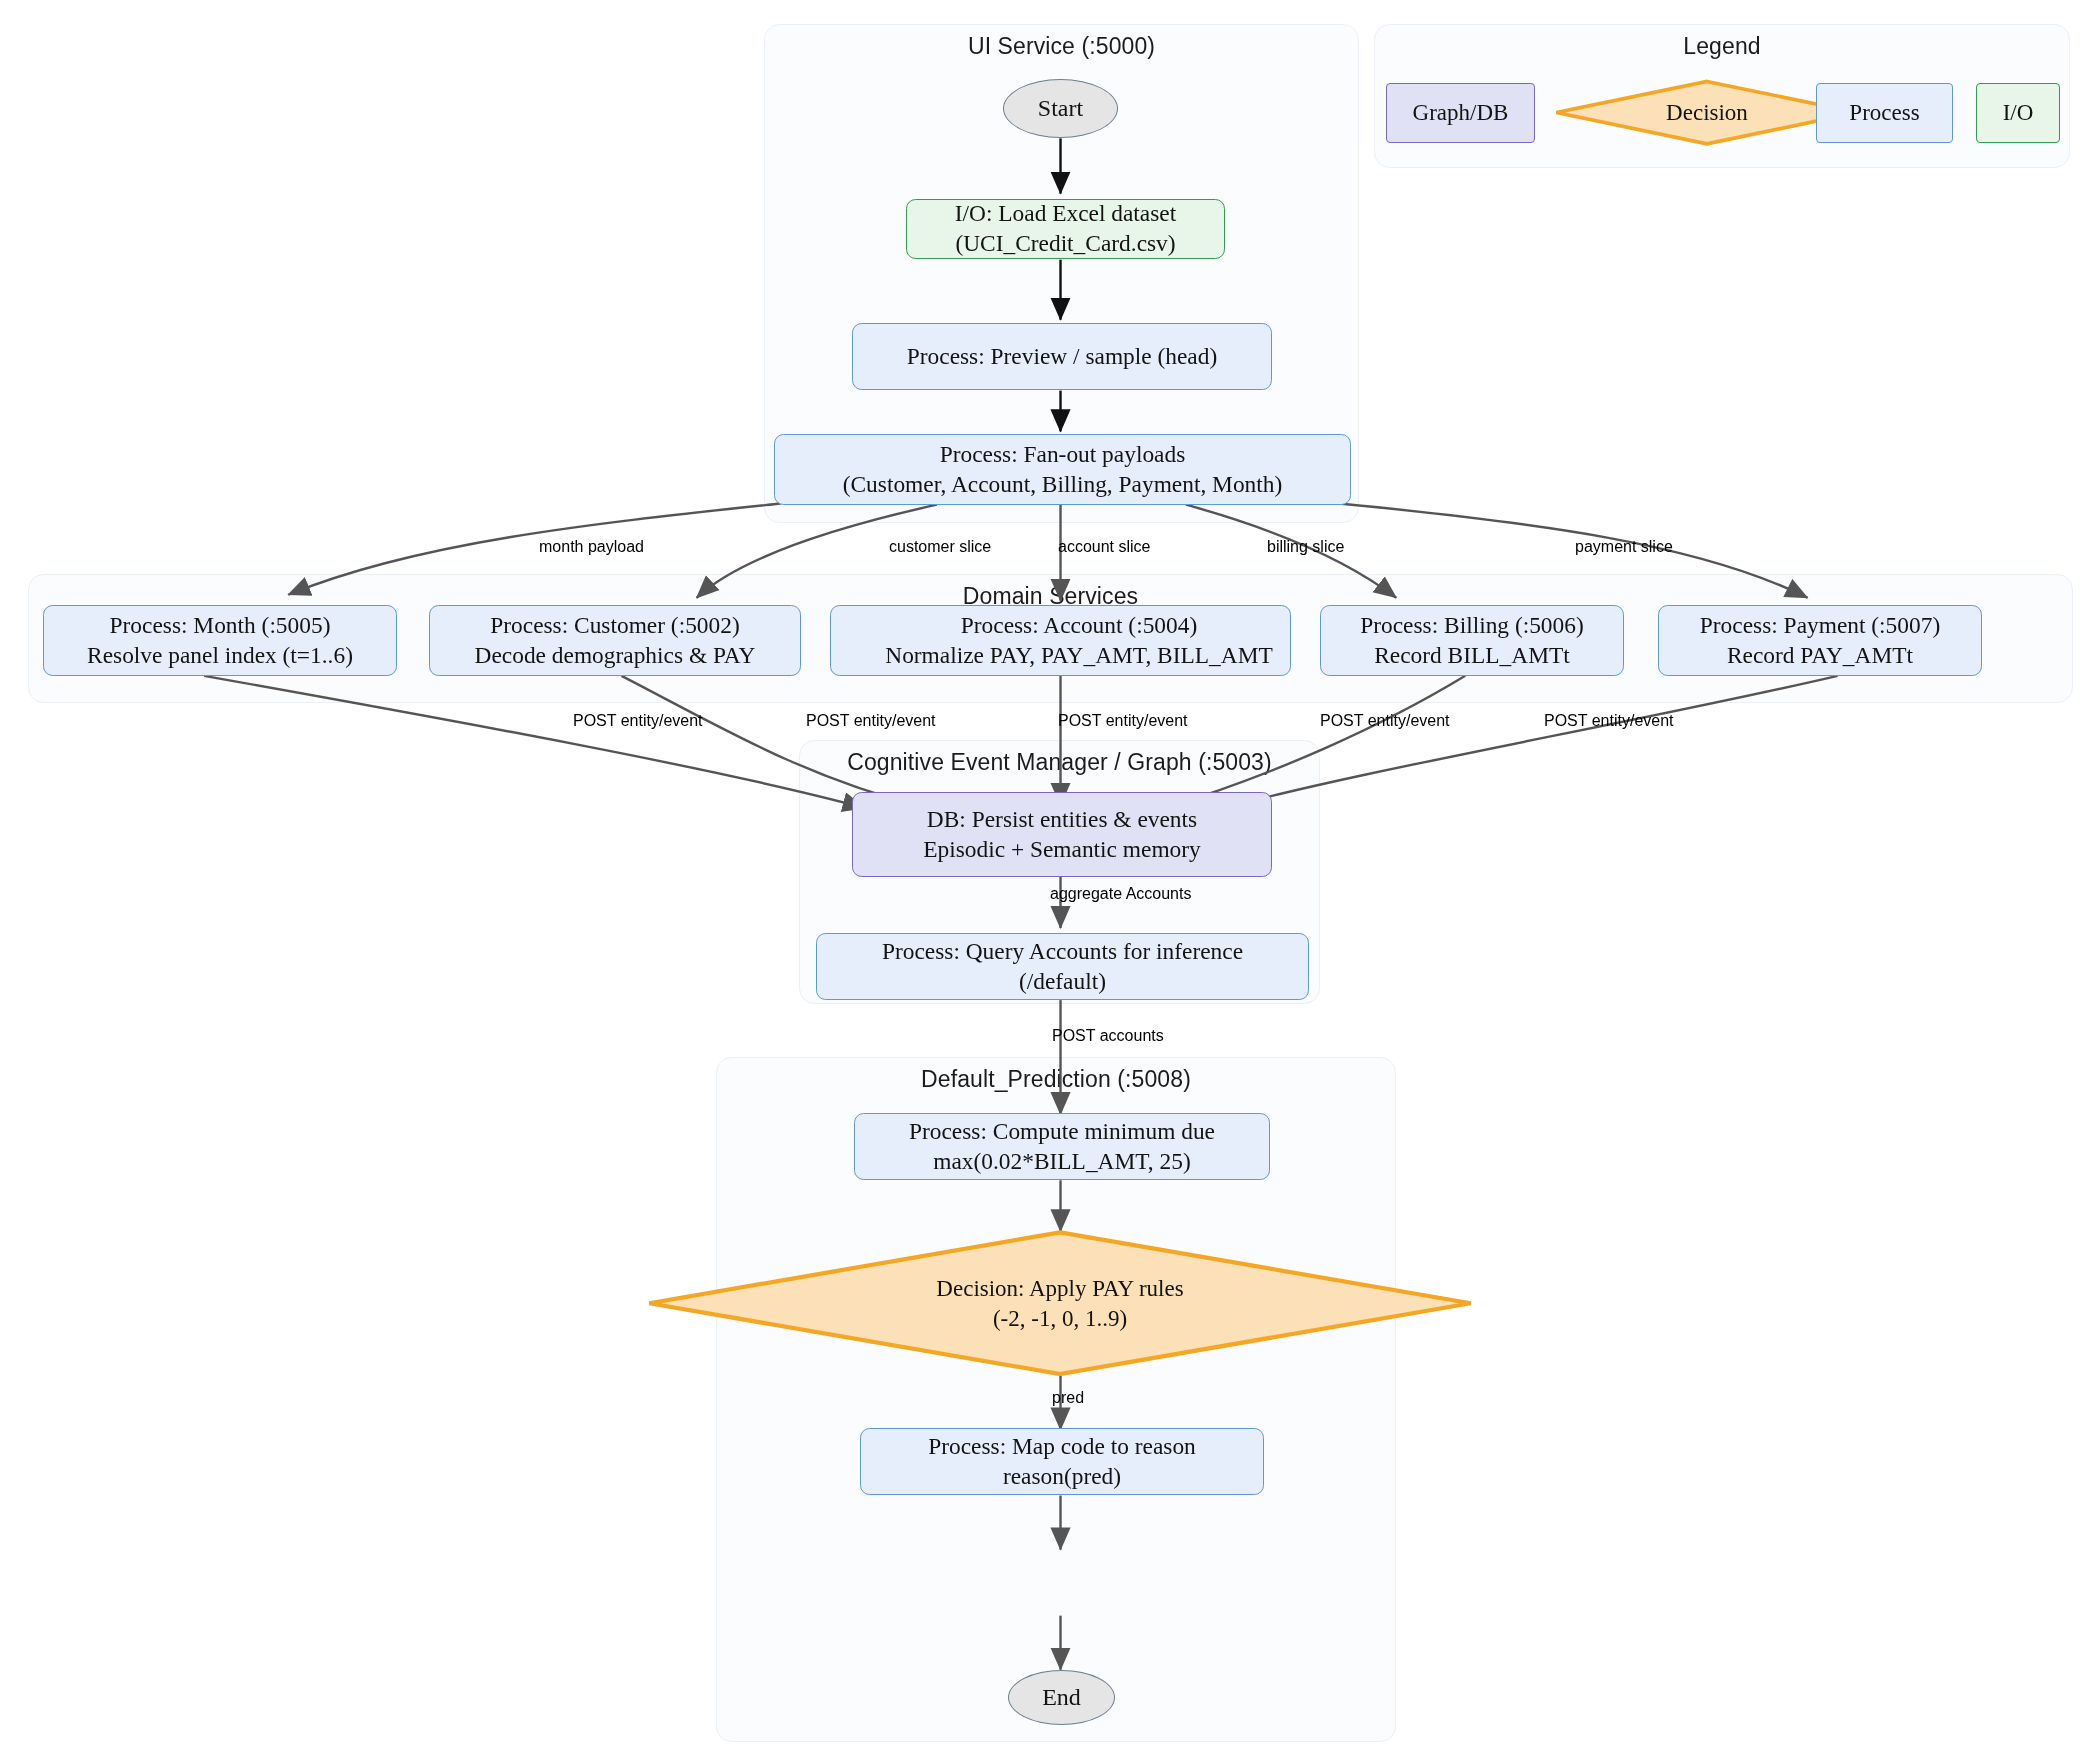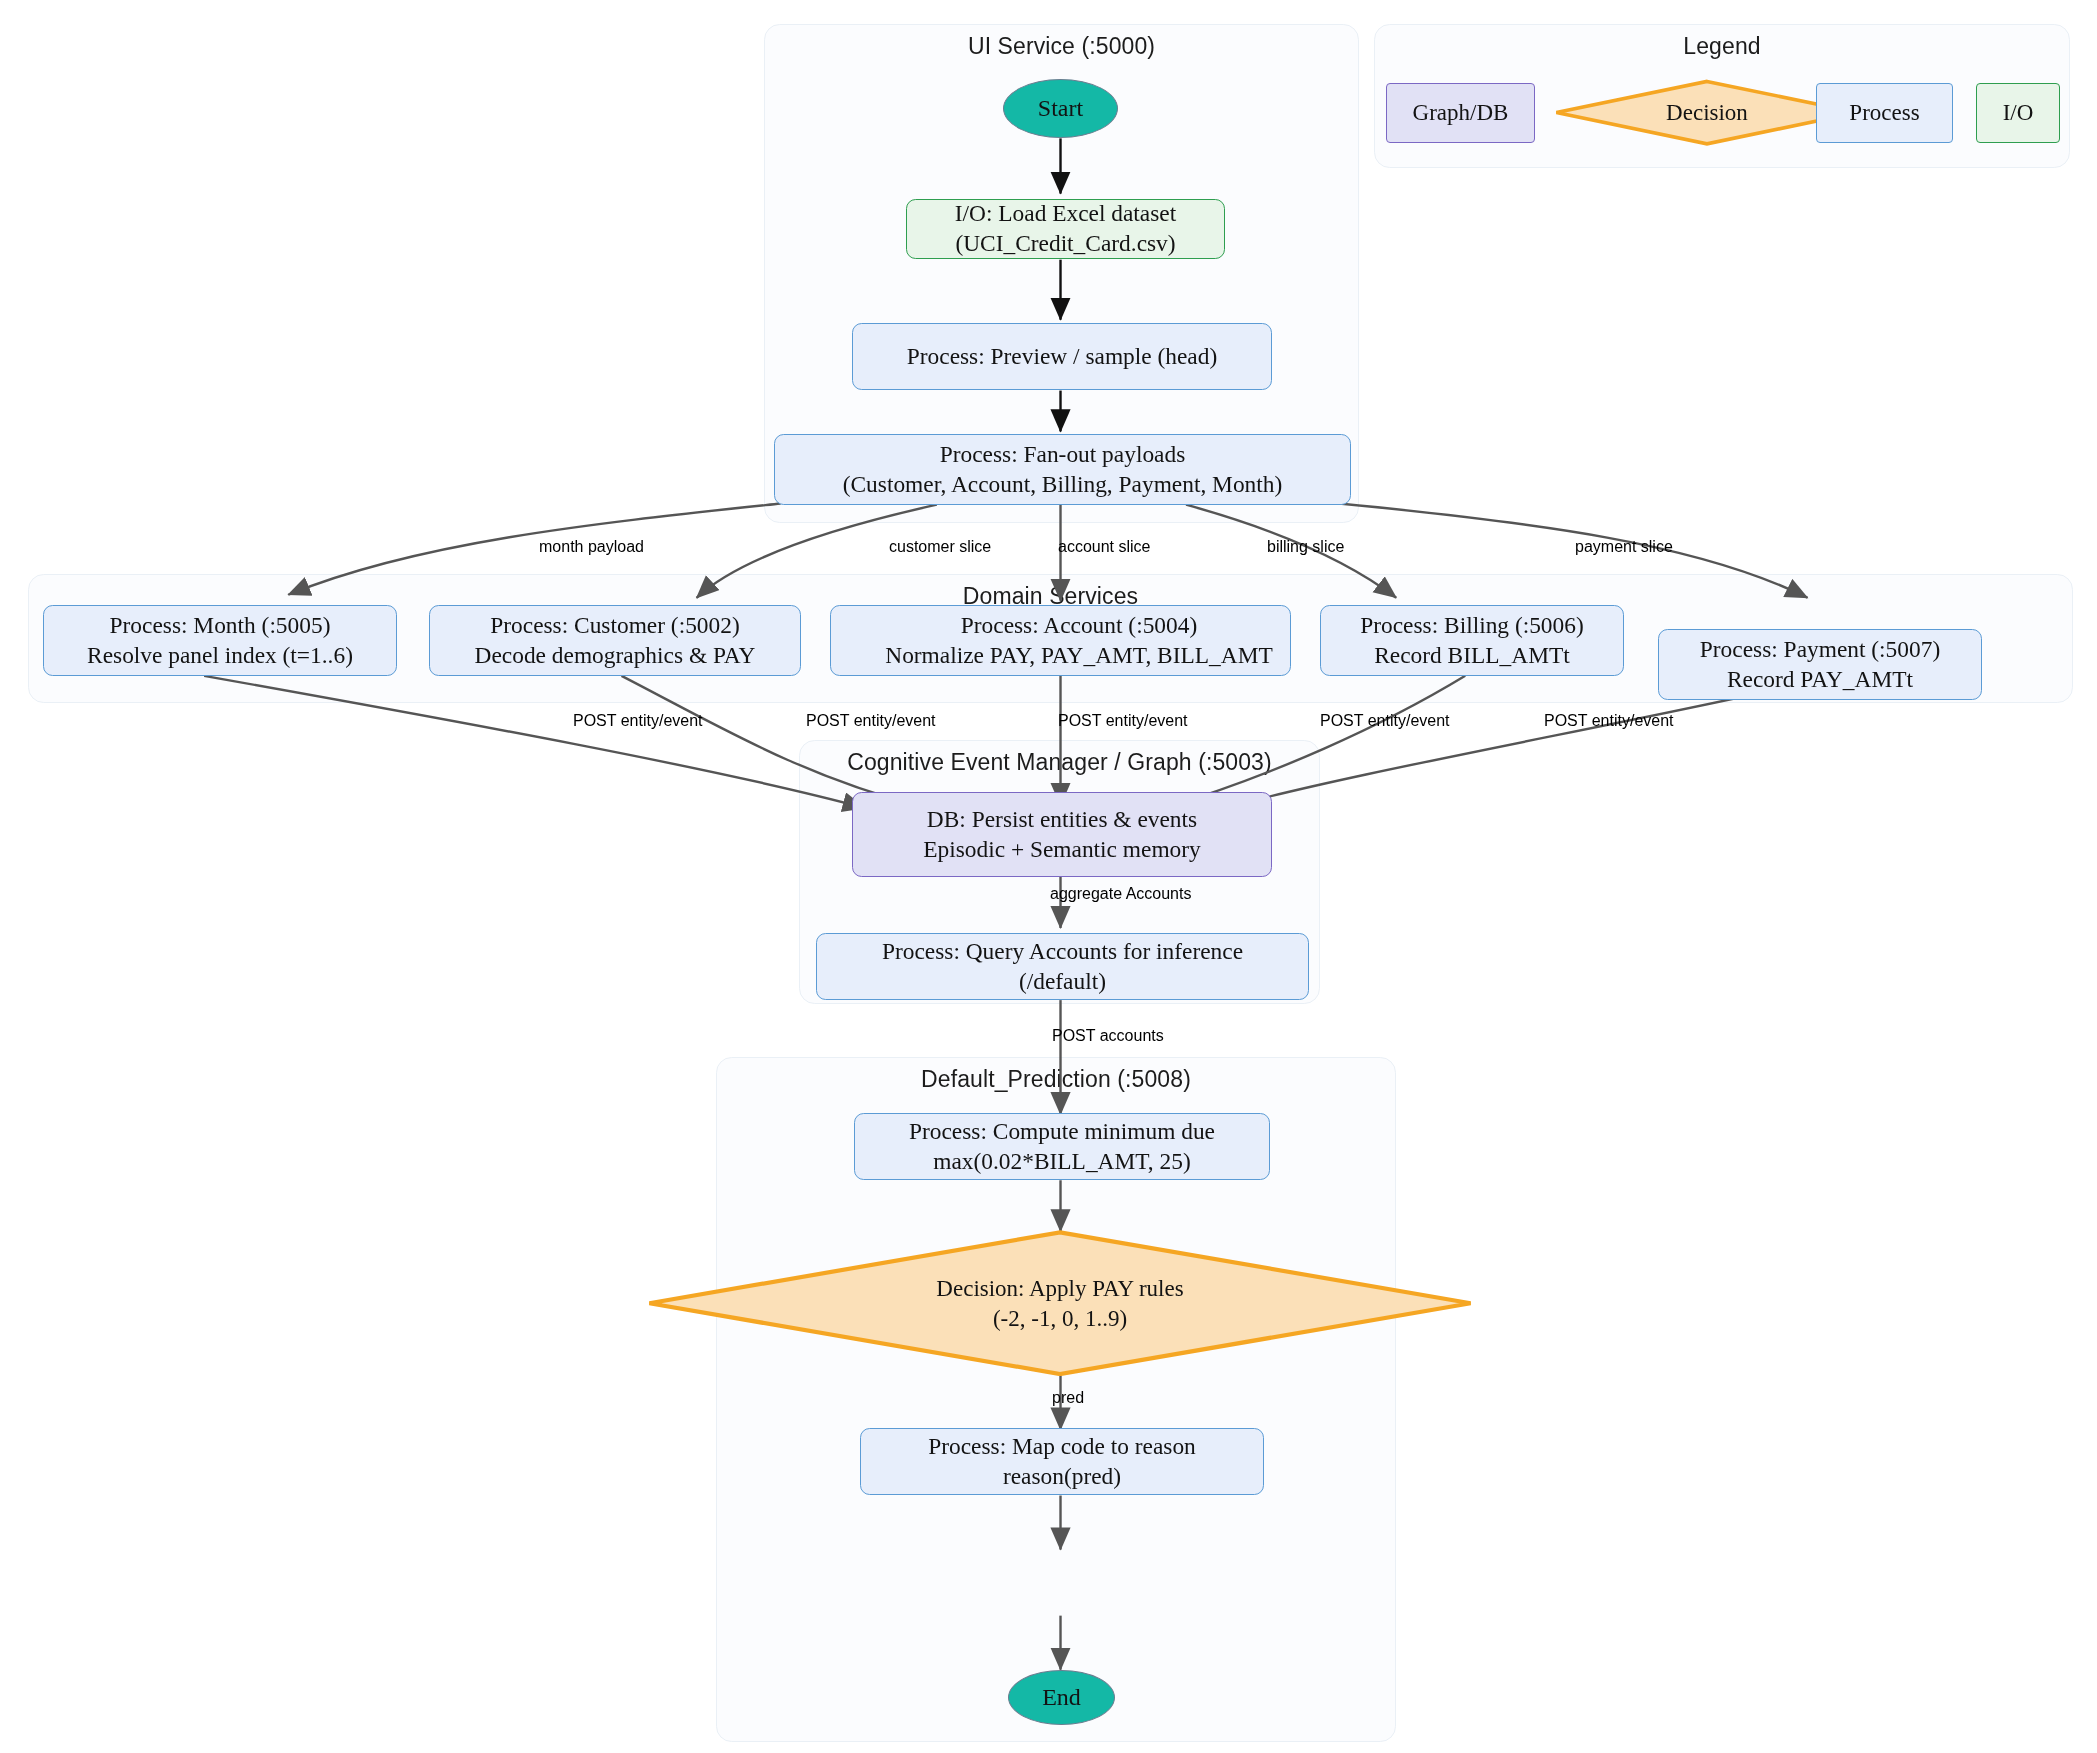--- a/index.html
+++ b/index.html
@@ -39,21 +39,21 @@
     line-height:1.28;
     color:#131313;
     border-radius:9.6px;
     white-space:pre;
     z-index:6;
   }
   .node.process{background:#e7eefb;border:1.8px solid #5b9bd5;}
   .node.io{background:#e8f5e9;border:1.8px solid  #2e9e4f;}
   .node.db{background:#e1e1f5;border:1.8px solid #7b68c4;}
   .node.terminal{
-    background:#14b8a6;border:1.8px solid #6b7e90;border-radius:50%;
+    background:#e5e5e5;border:1.8px solid #6b7e90;border-radius:50%;
     font-size:24px;
   }
   .node.decision{
     background:transparent;border:none;border-radius:0;
   }
   .decision-shape{
     position:absolute;inset:0;
   }
   .decision-label{
     position:relative;z-index:2;
@@ -185,21 +185,21 @@
   <div class="node process" style="left:830px;top:605px;width:461px;height:71px;padding-left:37px;">
     <span>Process: Account (:5004)
 Normalize PAY, PAY_AMT, BILL_AMT</span>
   </div>
 
   <div class="node process" style="left:1320px;top:605px;width:304px;height:71px;">
     <span>Process: Billing (:5006)
 Record BILL_AMTt</span>
   </div>
 
-  <div class="node process" style="left:1658px;top:605px;width:324px;height:71px;margin-top:24px;">
+  <div class="node process" style="left:1658px;top:605px;width:324px;height:71px;">
     <span>Process: Payment (:5007)
 Record PAY_AMTt</span>
   </div>
 
   <div class="node db" style="left:852px;top:792px;width:420px;height:85px;">
     <span>DB: Persist entities &amp; events
 Episodic + Semantic memory</span>
   </div>
 
   <div class="node process" style="left:816px;top:933px;width:493px;height:67px;">

